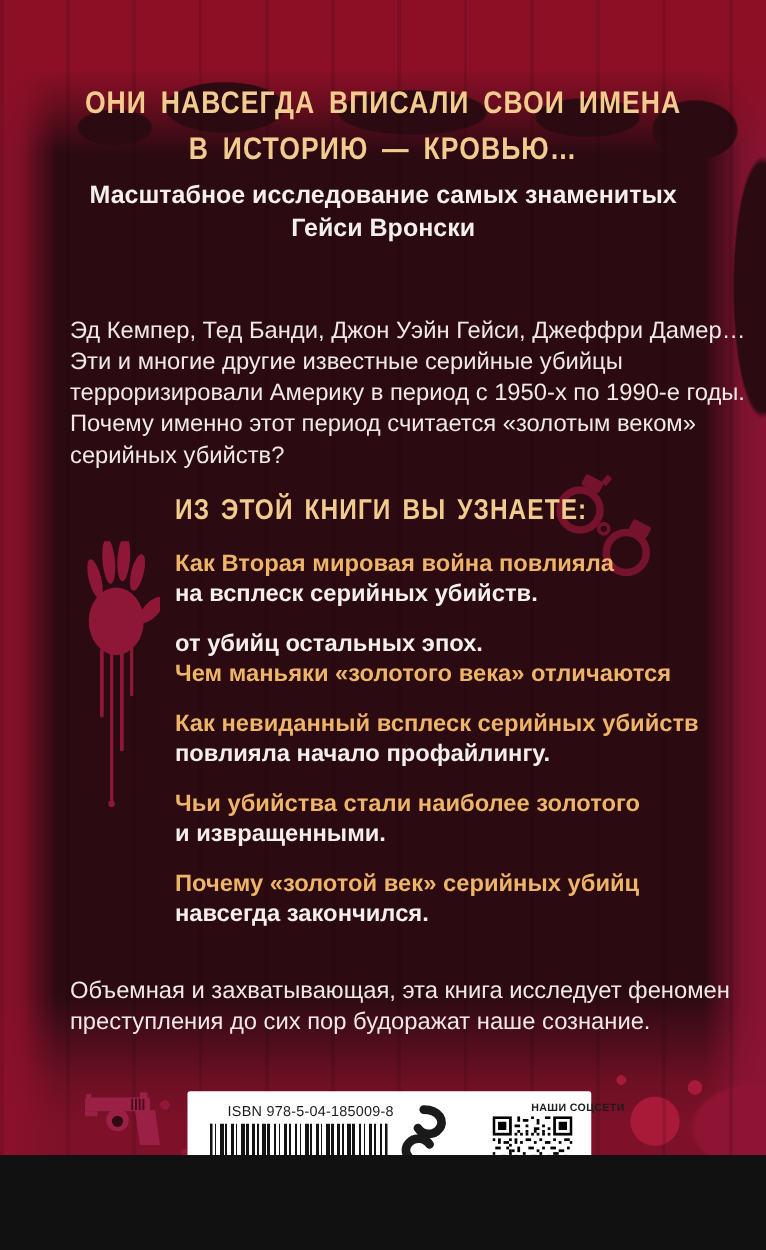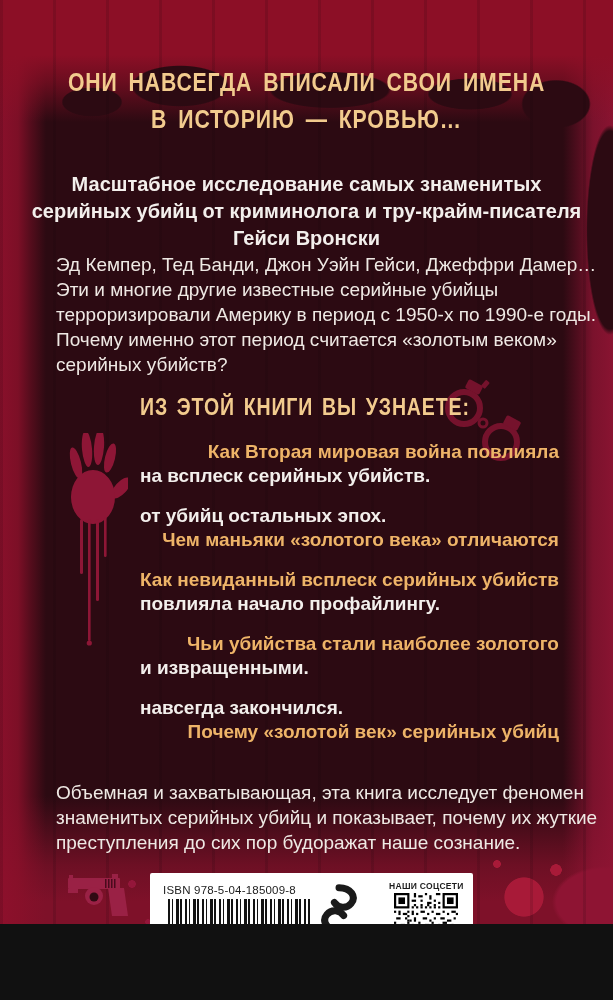--- a/index.html
+++ b/index.html
@@ -33,50 +33,50 @@
       linear-gradient(0deg, #7e1129 0px, #7e1129 22px, rgba(126,17,41,.8) 58px, rgba(126,17,41,0) 128px);
   }
   .line{white-space:nowrap;}
   .condensed{transform:scaleX(.85);transform-origin:center top;}
   .condensed-left{transform:scaleX(.85);transform-origin:left top;}
 
   .tagline{position:absolute;top:64px;left:0;right:0;text-align:center;
     color:#f2cb8e;font-weight:bold;font-size:25px;line-height:37px;
     letter-spacing:1px;word-spacing:5px;}
   .subtitle{position:absolute;top:143px;left:0;right:0;text-align:center;
-    color:#f3efec;font-weight:bold;font-size:20px;line-height:27px;margin-top:28px;}
+    color:#f3efec;font-weight:bold;font-size:20px;line-height:27px;}
   .intro{position:absolute;top:252px;left:56px;
     color:#efe9e4;font-size:19px;line-height:25px;}
   .list-header{position:absolute;top:394px;left:140px;
     color:#f2cb8e;font-weight:bold;font-size:23px;letter-spacing:1px;word-spacing:3px;}
   .list{position:absolute;top:440px;left:140px;font-size:19px;font-weight:bold;line-height:24px;}
   .list .item{margin-bottom:16px;}
-  .hl{color:#eeb468;text-align:right;}
+  .hl{color:#eeb468;}
   .rest{color:#f3efec;}
   .outro{position:absolute;top:780px;left:56px;
     color:#efe9e4;font-size:19px;line-height:25px;}
 
   .decor{position:absolute;}
   .handprint{left:62px;top:433px;opacity:.92;}
   .handcuffs{left:438px;top:376px;opacity:.9;}
   .gun{left:68px;top:872px;opacity:.95;}
 
   .footer-box{position:absolute;left:150px;top:873px;width:323px;height:97px;
     background:#ffffff;border-radius:2px;color:#1c1c1c;}
-  .barcode-group{position:absolute;left:13px;top:11px;width:152px;text-align:left;}
+  .barcode-group{position:absolute;left:13px;top:11px;width:152px;text-align:right;}
   .isbn{font-size:11.5px;letter-spacing:.2px;}
   .bars{position:relative;height:44px;margin:3px 5px 0;
     background:repeating-linear-gradient(90deg,#131313 0 2px,#fff 2px 4px,#131313 4px 5px,#fff 5px 8px,#131313 8px 11px,#fff 11px 12px,#131313 12px 14px,#fff 14px 17px);}
   .bars::before,.bars::after{content:"";position:absolute;top:0;width:2px;height:51px;background:#131313;}
   .bars::before{left:0;} .bars::after{right:0;}
   .digits{font-family:"Liberation Mono",monospace;font-size:13px;letter-spacing:1px;margin-top:2px;text-decoration:underline;}
   .logo-group{position:absolute;left:170px;top:10px;width:64px;text-align:left;}
   .site{font-size:12.5px;font-weight:bold;margin-top:2px;}
   .qr-group{position:absolute;right:10px;top:8px;width:74px;text-align:center;}
-  .socials{font-size:8.5px;font-weight:bold;letter-spacing:.3px;}
+  .socials{font-size:8.5px;font-weight:bold;letter-spacing:.3px;margin-left:36px;}
   .qr{margin-top:2px;}
 </style>
 </head>
 <body>
 
 <div class="page">
 
   <svg class="decor handprint" width="66" height="235" viewBox="0 0 66 235">
     <g fill="#97183a">
       <ellipse cx="14" cy="30" rx="5" ry="16" transform="rotate(-14 14 30)"></ellipse>
@@ -124,21 +124,20 @@
     </g>
   </svg>
 
   <div class="tagline condensed">
     <div class="line">ОНИ НАВСЕГДА ВПИСАЛИ СВОИ ИМЕНА</div>
     <div class="line">В ИСТОРИЮ — КРОВЬЮ…</div>
   </div>
 
   <div class="subtitle">
     <div class="line">Масштабное исследование самых знаменитых</div>
-    <div class="line">серийных убийц от криминолога и тру-крайм-писателя</div>
     <div class="line">Гейси Вронски</div>
   </div>
 
   <div class="intro">
     <div class="line">Эд Кемпер, Тед Банди, Джон Уэйн Гейси, Джеффри Дамер…</div>
     <div class="line">Эти и многие другие известные серийные убийцы</div>
     <div class="line">терроризировали Америку в период с 1950-х по 1990-е годы.</div>
     <div class="line">Почему именно этот период считается «золотым веком»</div>
     <div class="line">серийных убийств?</div>
   </div>
@@ -156,28 +155,27 @@
     </div>
     <div class="item">
       <div class="line hl">Как невиданный всплеск серийных убийств</div>
       <div class="line rest">повлияла начало профайлингу.</div>
     </div>
     <div class="item">
       <div class="line hl">Чьи убийства стали наиболее золотого</div>
       <div class="line rest">и извращенными.</div>
     </div>
     <div class="item">
+      <div class="line hl">Почему «золотой век» серийных убийц</div>
       <div class="line rest">навсегда закончился.</div>
-      <div class="line hl">Почему «золотой век» серийных убийц</div>
     </div>
   </div>
 
   <div class="outro">
     <div class="line">Объемная и захватывающая, эта книга исследует феномен</div>
-    <div class="line">знаменитых серийных убийц и показывает, почему их жуткие</div>
     <div class="line">преступления до сих пор будоражат наше сознание.</div>
   </div>
 
   <div class="footer-box">
 
     <div class="barcode-group">
       <div class="isbn line">ISBN 978-5-04-185009-8</div>
       <div class="bars"></div>
       <div class="digits line">9 785041 850098 &gt;</div>
     </div>

